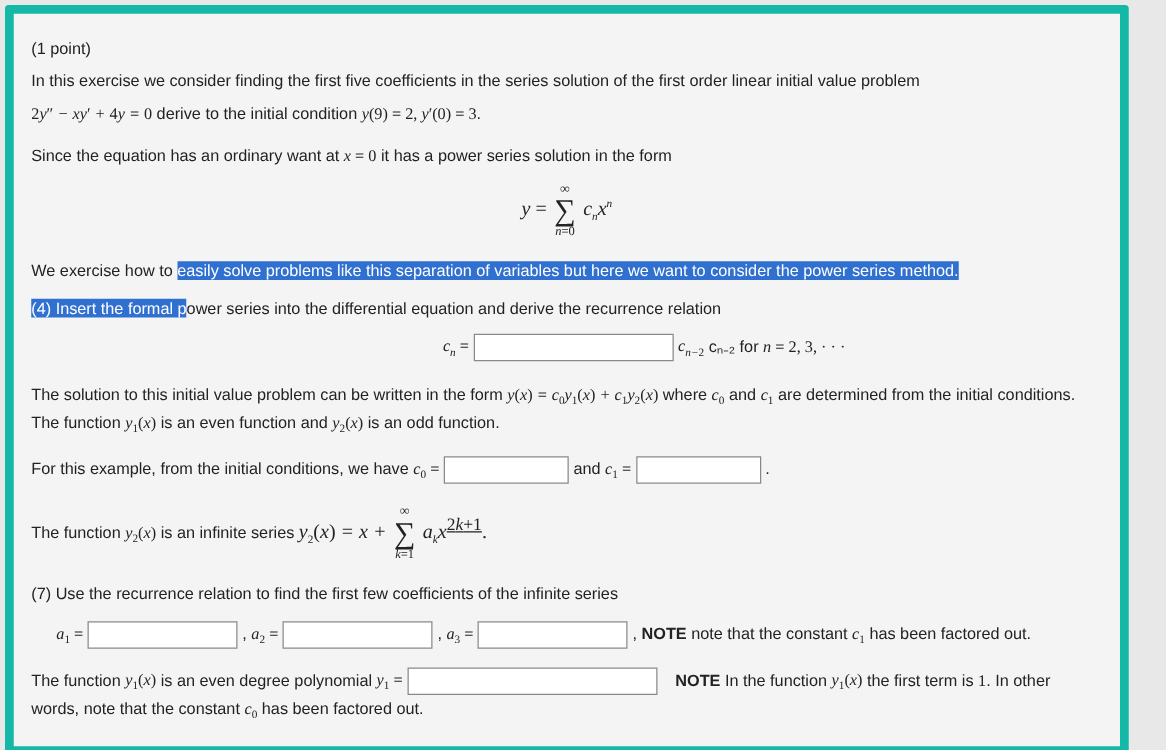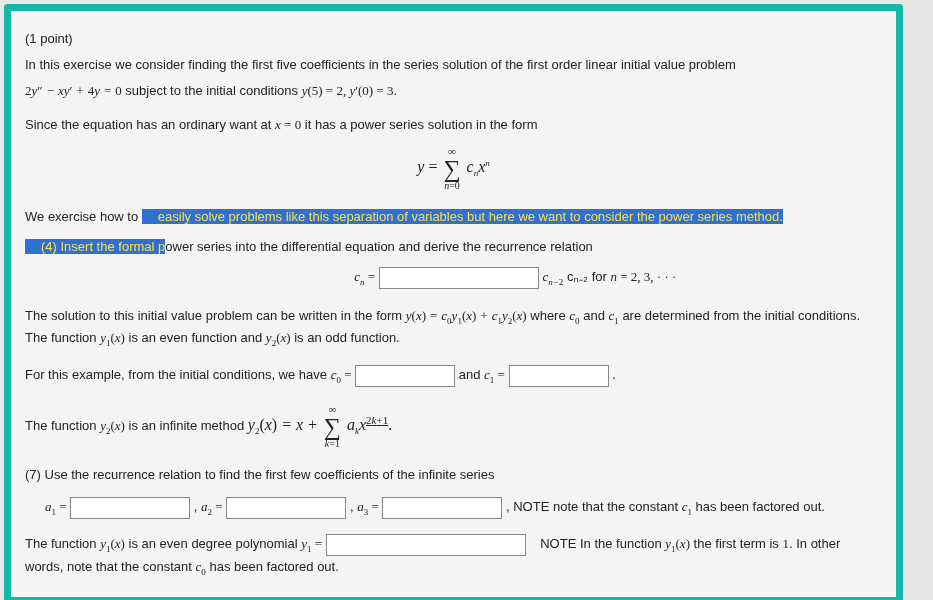--- a/index.html
+++ b/index.html
@@ -38,57 +38,56 @@
       align-items: center;
       vertical-align: middle;
       line-height: 1;
       margin: 0 2px;
     }
     .sum-top { font-size: 11px; font-style: normal; }
     .sum-sym { font-size: 24px; font-style: normal; }
     .sum-bot { font-size: 10px; font-style: italic; }
     .highlight {
       background: #3070d0;
-      color: #fde047;
-      padding-left: 16px;
+      color: #ffffff;
     }
     .inputbox {
       display: inline-block;
       border: 1px solid #888;
       background: #fff;
       height: 22px;
       vertical-align: middle;
       padding: 0 4px;
     }
     .w1 { width: 160px; }
     .w2 { width: 100px; }
     .w3 { width: 120px; }
     .w4 { width: 200px; }
-    .bold { font-weight: normal; }
+    .bold { font-weight: bold; }
     .line { margin: 6px 0; }
     .sub { font-size: 9px; vertical-align: sub; font-style: normal;}
-    .sup { font-size: 11px; vertical-align: super; font-style: normal; text-decoration: underline;}
+    .sup { font-size: 14px; vertical-align: super; font-style: normal; text-decoration: underline;}
     .isub { font-size: 9px; vertical-align: sub; }
     .isup { font-size: 9px; vertical-align: super; }
   </style>
 </head>
 <body>
 
 <div class="page">
 
   <div class="line">
     <span>(1 point)</span>
   </div>
 
   <div class="line">
     <span>In this exercise we consider finding the first five coefficients in the series solution of the first order linear initial value problem</span>
   </div>
 
   <div class="line">
-    <span class="math"><span class="mn">2</span>y<span class="mn">″</span> − xy<span class="mn">′</span> + <span class="mn">4</span>y = <span class="mn">0</span></span><span> subject to the initial conditions </span><span class="math">y<span class="mn">(5) = 2, </span>y<span class="mn">′(0) = 3</span></span><span>.</span>
+    <span class="math"><span class="mn">2</span>y<span class="mn">″</span> − xy<span class="mn">′</span> + <span class="mn">4</span>y = <span class="mn">0</span></span><span> derive to the initial condition </span><span class="math">y<span class="mn">(9) = 2, </span>y<span class="mn">′(0) = 3</span></span><span>.</span>
   </div>
 
   <div class="line" style="margin-top:14px">
     <span>Since the equation has an ordinary want at </span><span class="math">x <span class="mn">= 0</span></span><span> it has a power series solution in the form</span>
   </div>
 
   <div class="center">
     <span class="formula">
       <span class="math">y <span class="mn">=</span> </span>
       <span class="sum">
@@ -121,21 +120,21 @@
 
   <div class="line" style="margin-top:14px">
     <span>For this example, from the initial conditions, we have </span><span class="math">c<span class="sub">0</span> <span class="mn">=</span></span>
     <input class="inputbox w2" style="">
     <span> and </span><span class="math">c<span class="sub">1</span> <span class="mn">=</span></span>
     <input class="inputbox w2" style="">
     <span> .</span>
   </div>
 
   <div class="line" style="margin-top:16px">
-    <span>The function </span><span class="math">y<span class="sub">2</span><span class="mn">(</span>x<span class="mn">)</span></span><span> is an infinite method </span>
+    <span>The function </span><span class="math">y<span class="sub">2</span><span class="mn">(</span>x<span class="mn">)</span></span><span> is an infinite series </span>
     <span class="formula">
       <span class="math">y<span class="sub">2</span><span class="mn">(</span>x<span class="mn">)</span> = x + </span>
       <span class="sum">
         <span class="sum-top">∞</span>
         <span class="sum-sym">∑</span>
         <span class="sum-bot">k<span class="mn">=1</span></span>
       </span>
       <span class="math">a<span class="isub">k</span>x<span class="sup">2<span style="font-style:italic">k</span>+1</span></span><span>.</span>
     </span>
   </div>

